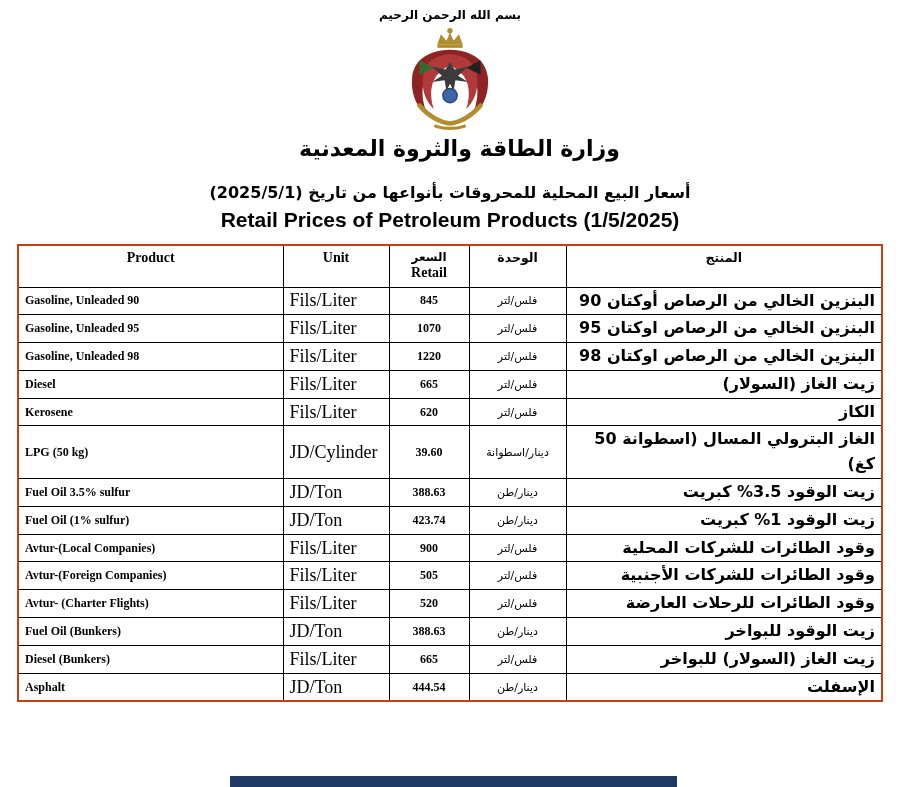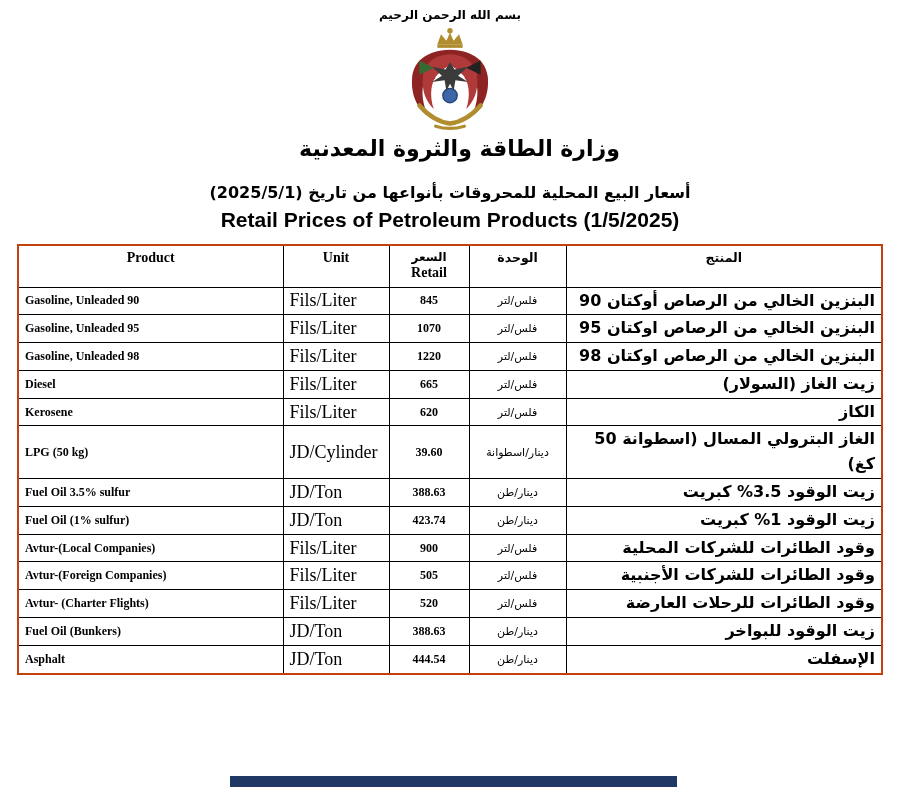--- a/index.html
+++ b/index.html
@@ -177,20 +177,27 @@
       <td class="c-prod-ar" dir="rtl">وقود الطائرات للرحلات العارضة</td>
     </tr>
     <tr>
       <td class="c-prod-en">Fuel Oil (Bunkers)</td>
       <td class="c-unit-en">JD/Ton</td>
       <td class="c-price">388.63</td>
       <td class="c-unit-ar" dir="rtl">دينار/طن</td>
       <td class="c-prod-ar" dir="rtl">زيت الوقود للبواخر</td>
     </tr>
     <tr>
+      <td class="c-prod-en">Diesel (Bunkers)</td>
+      <td class="c-unit-en">Fils/Liter</td>
+      <td class="c-price">665</td>
+      <td class="c-unit-ar" dir="rtl">فلس/لتر</td>
+      <td class="c-prod-ar" dir="rtl">زيت الغاز (السولار) للبواخر</td>
+    </tr>
+    <tr>
       <td class="c-prod-en">Asphalt</td>
       <td class="c-unit-en">JD/Ton</td>
       <td class="c-price">444.54</td>
       <td class="c-unit-ar" dir="rtl">دينار/طن</td>
       <td class="c-prod-ar" dir="rtl">الإسفلت</td>
     </tr>
   </tbody>
 </table>
 
 <div class="footer-bar" style="background: rgb(32, 56, 100);"></div>

